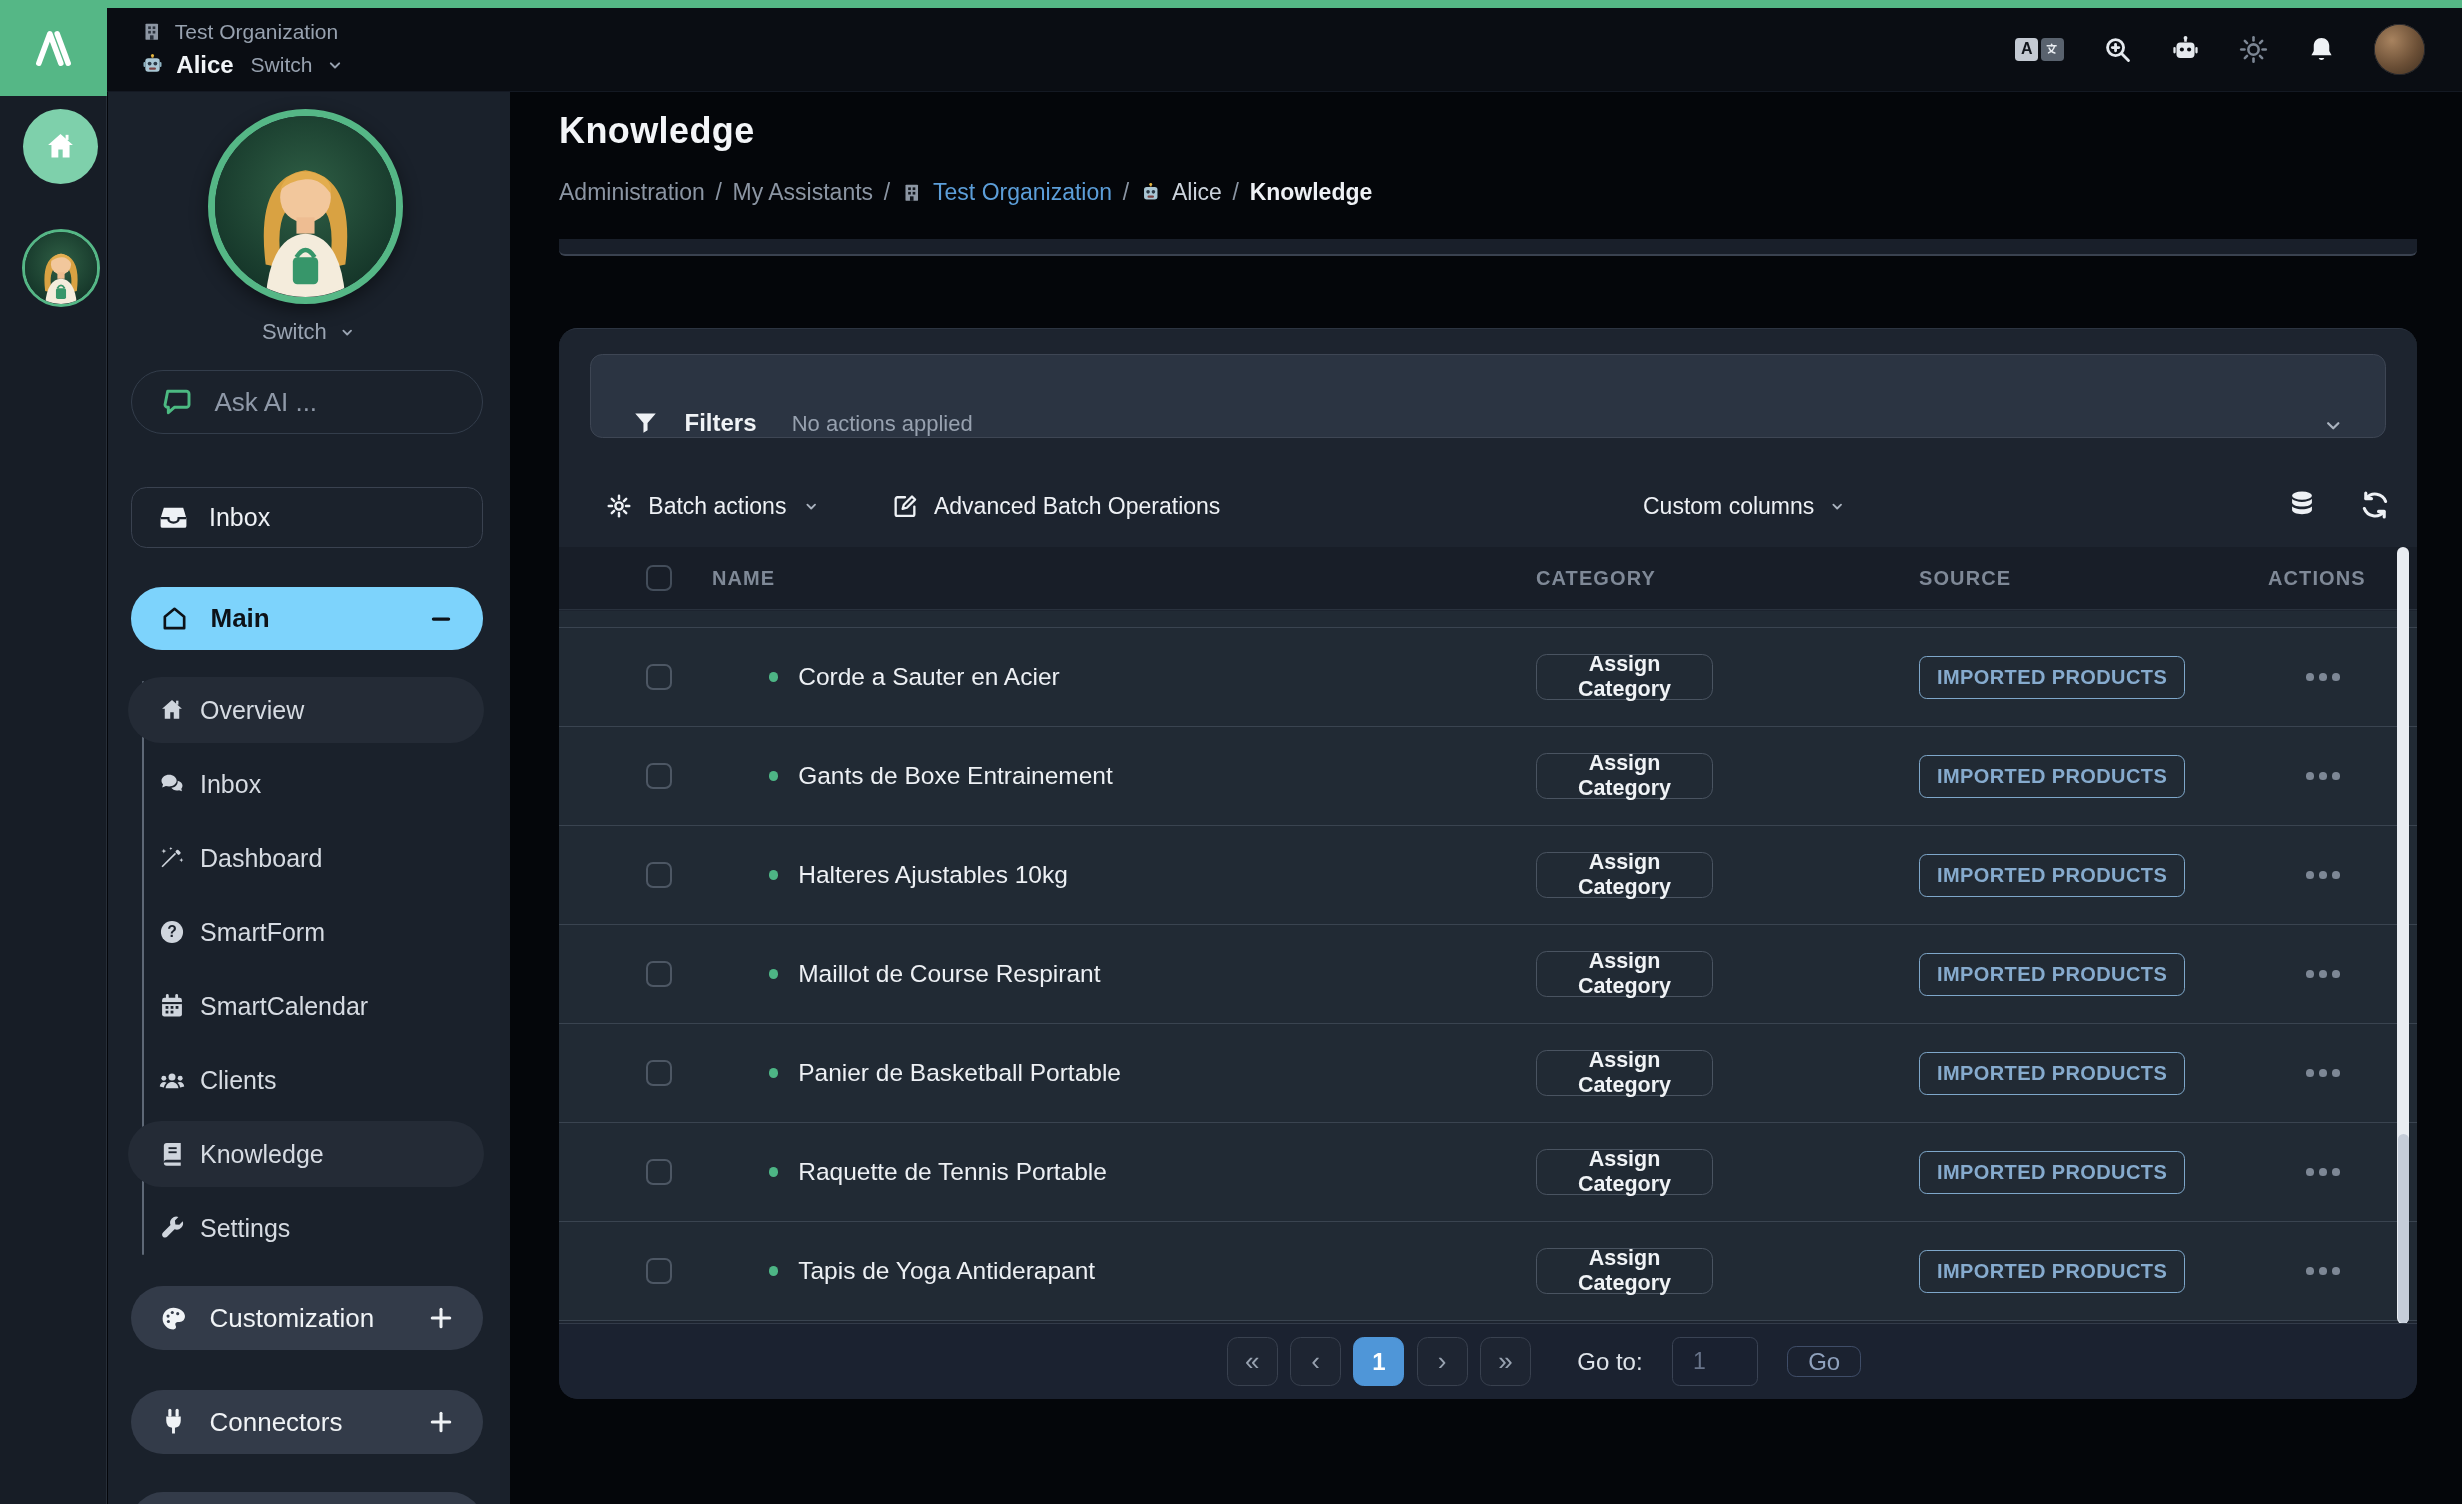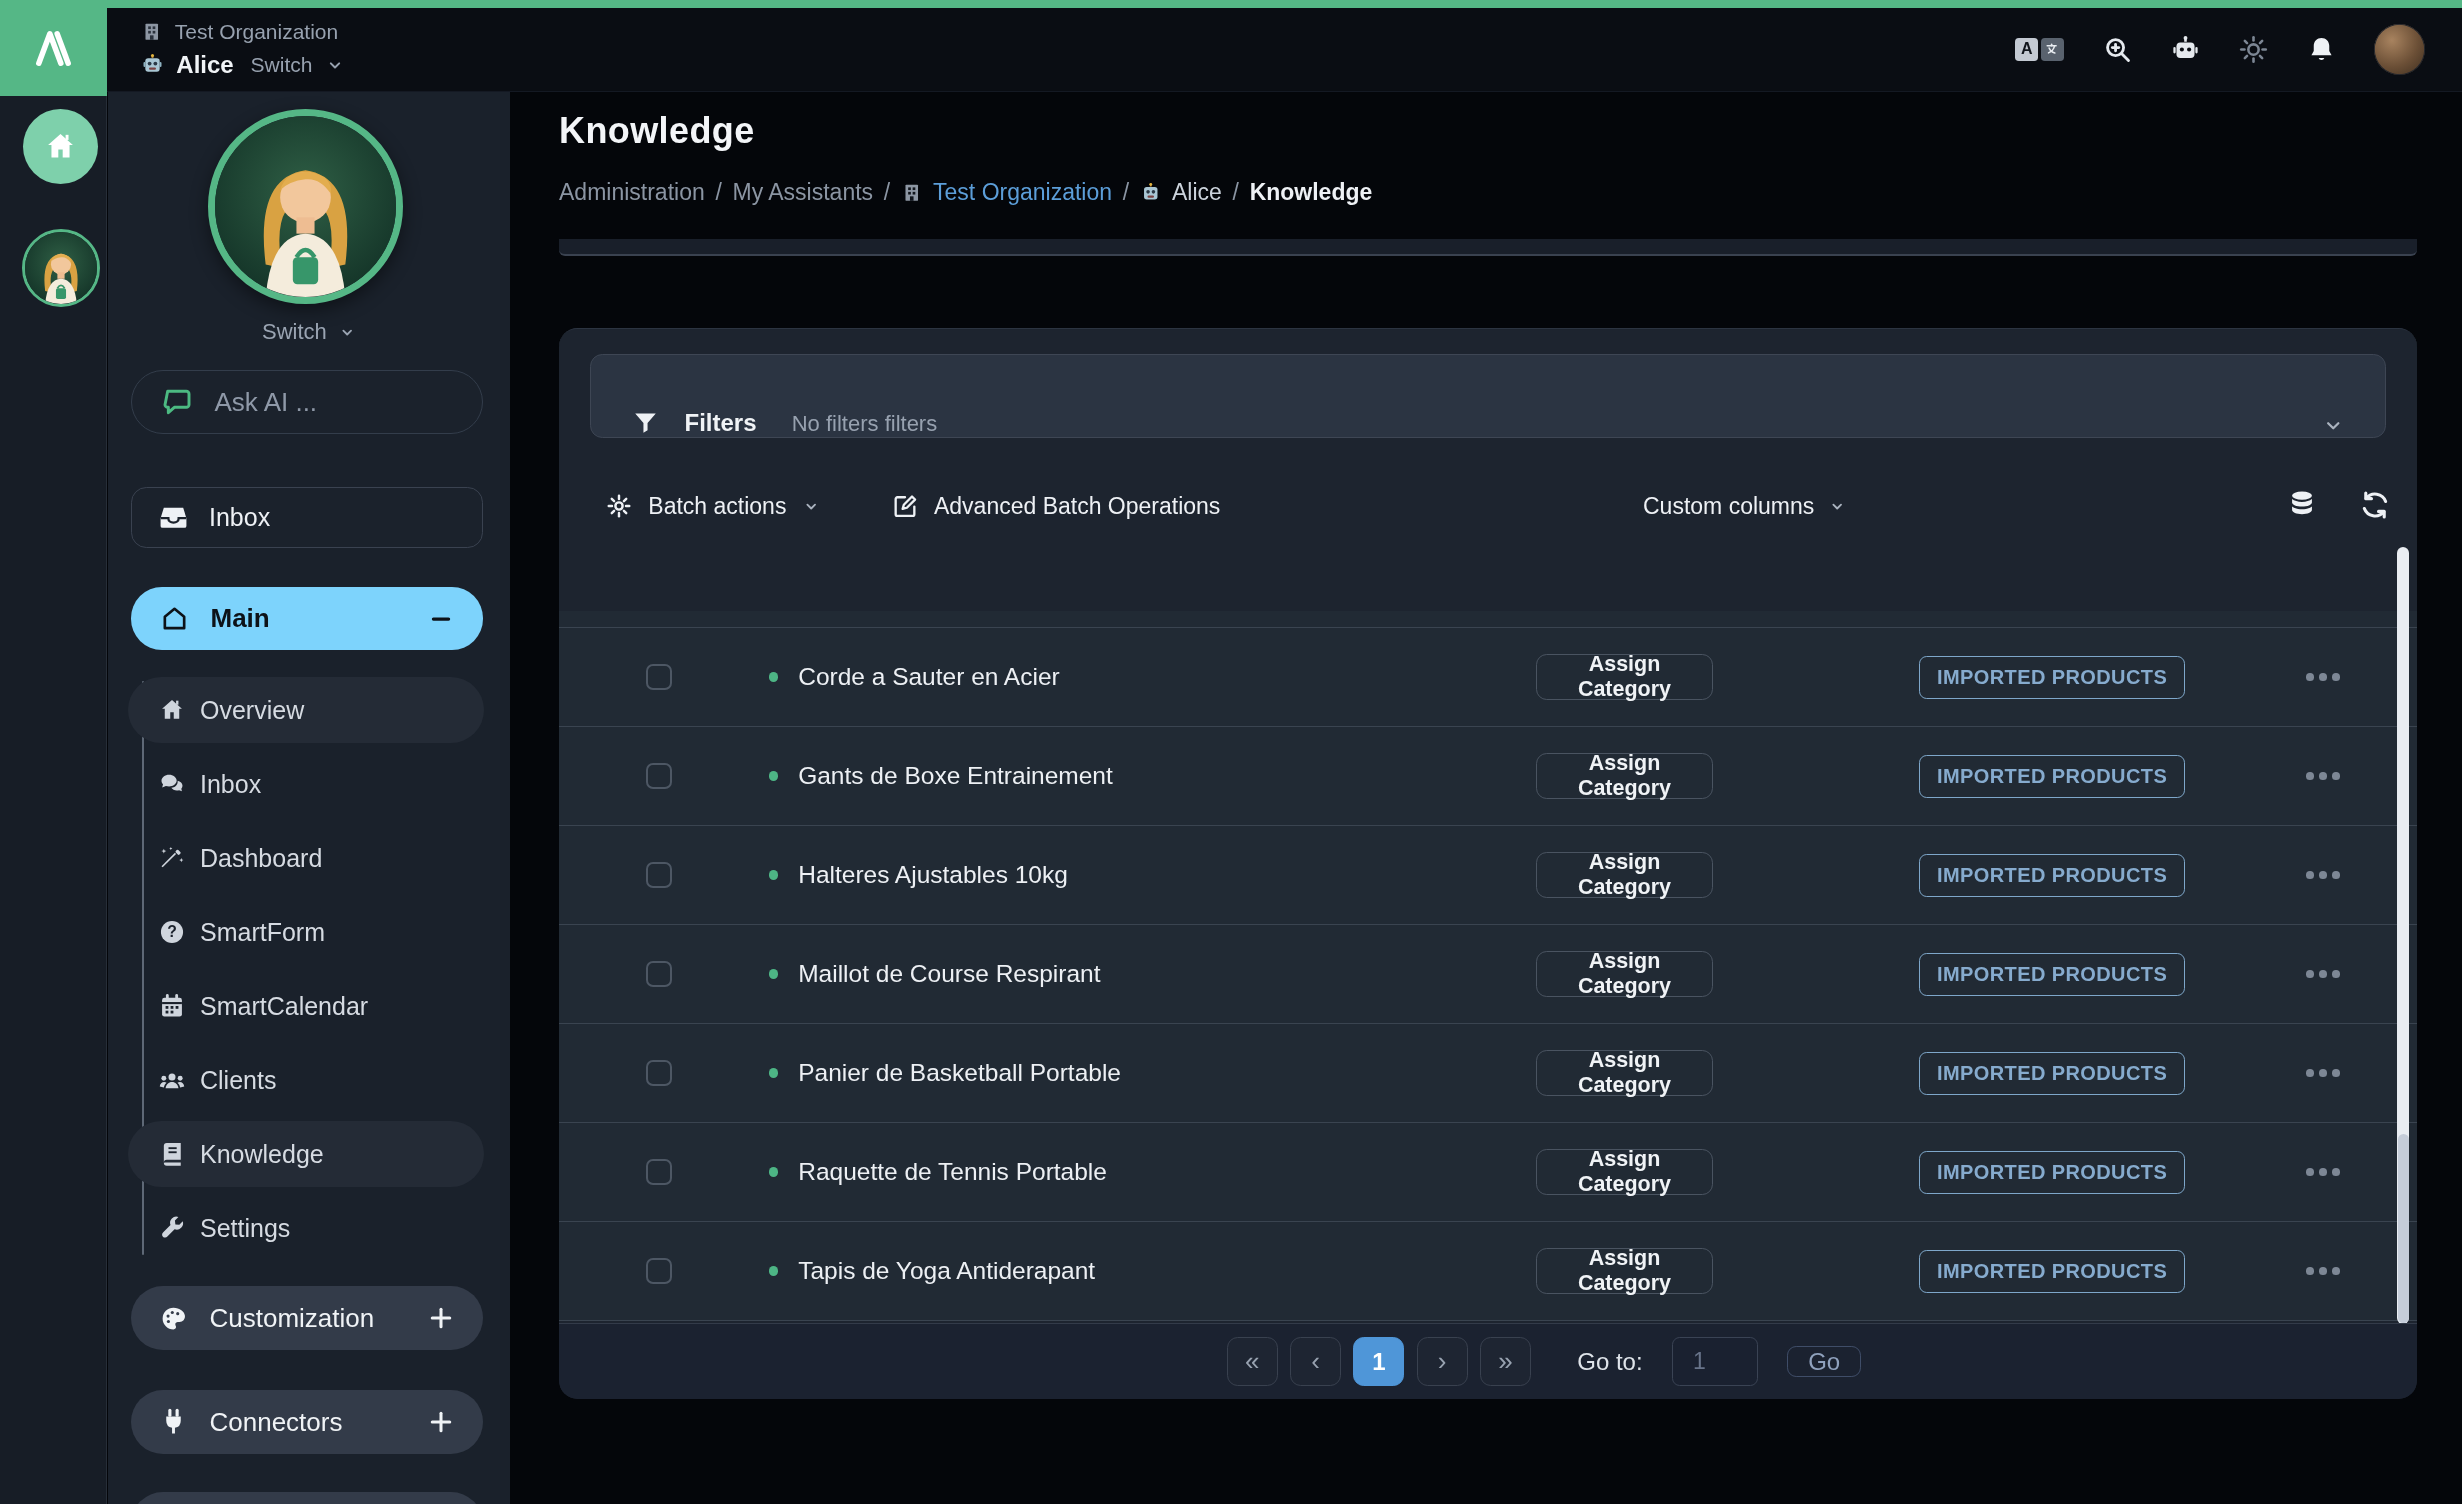--- a/index.html
+++ b/index.html
@@ -435,21 +435,21 @@
 
   <div class="card-sliver"></div>
 
   <div class="card">
 
     <div class="fpanel">
       <svg width="29" height="29" viewBox="0 0 24 24">
           <path d="M3.5 4.5h17l-6.8 8v6l-3.4 2v-8z" fill="#eef1f5"></path>
         </svg>
       <span class="f-label">Filters</span>
-      <span class="f-status">No filters filters</span>
+      <span class="f-status">No actions applied</span>
       <span class="grow"></span>
       <svg width="24.5" height="24.5" viewBox="0 0 24 24" fill="none" stroke="#aab3bf" stroke-width="2.2" stroke-linecap="round" stroke-linejoin="round">
           <polyline points="7,10 12,15 17,10"></polyline>
         </svg>
     </div>
 
     <div class="toolbar">
       <div class="tb-left">
         <div class="tb-item">
           <svg width="28" height="28" viewBox="0 0 24 24" fill="none" stroke="#eef1f5" stroke-width="2.1" stroke-linecap="round">
@@ -495,20 +495,27 @@
       <div class="refresh-btn">
         <svg width="34" height="34" viewBox="0 0 24 24" fill="none" stroke="#eef1f5" stroke-width="2.2" stroke-linecap="round" stroke-linejoin="round">
             <path d="M19.5 9.5A8 8 0 005.8 7.2"></path>
             <polyline points="5.5,3.5 5.5,7.5 9.5,7.5"></polyline>
             <path d="M4.5 14.5a8 8 0 0013.7 2.3"></path>
             <polyline points="18.5,20.5 18.5,16.5 14.5,16.5"></polyline>
           </svg>
       </div>
     </div>
 
+    <div class="thead tgrid">
+      <div class="cb" style="border-color:#434d5a;"></div>
+      <div class="th">NAME</div>
+      <div class="th">CATEGORY</div>
+      <div class="th">SOURCE</div>
+      <div class="th">ACTIONS</div>
+    </div>
 
     <div class="tsliver"></div>
 
     <div class="tbody">
 
       <div class="trow tgrid">
         <div class="cb"></div>
         <div class="name-cell">
             <span class="gdot"></span>
             <span class="rname">Corde a Sauter en Acier</span>

